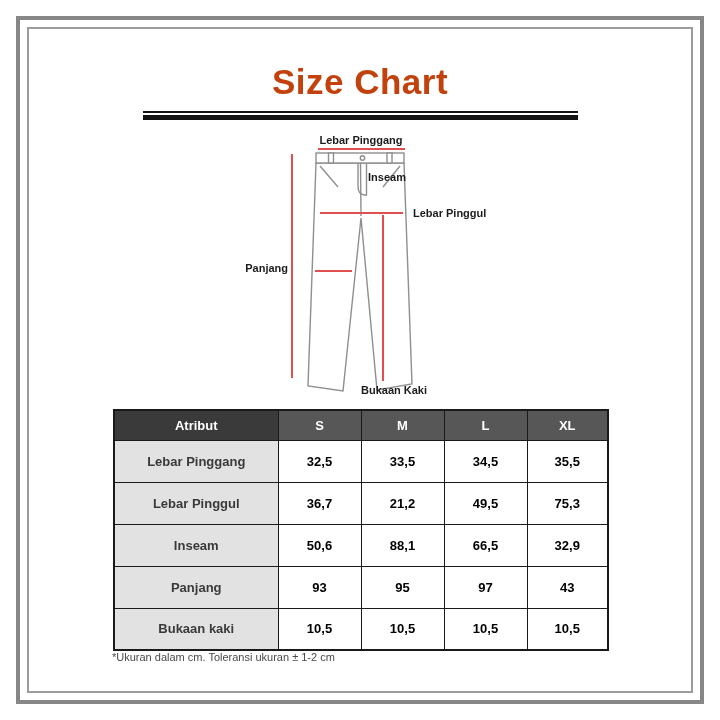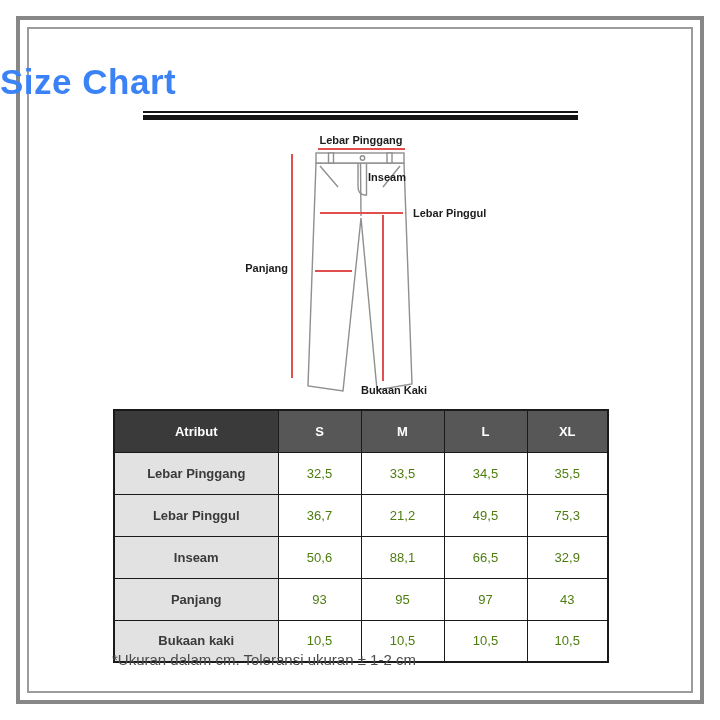--- a/index.html
+++ b/index.html
@@ -17,24 +17,25 @@
     border: 4px solid #878787;
   }
   .frame-inner {
     position: absolute;
     left: 27px; top: 27px; right: 27px; bottom: 27px;
     border: 2px solid #9c9c9c;
   }
   .title {
     position: absolute;
     left: 0; right: 0; top: 62px;
+    text-align: center;
     font-size: 35px;
     font-weight: bold;
     letter-spacing: 0.5px;
-    color: #3b82f6;
+    color: #c2410c;
   }
   .rule-wrap {
     position: absolute;
     left: 143px; top: 111px; width: 435px;
   }
   .rule-thin  { height: 2px; background: #141414; margin-bottom: 2px; }
   .rule-thick { height: 5px; background: #141414; }
   .diagram-svg {
     position: absolute;
     left: 0; top: 0; width: 720px; height: 720px;
@@ -53,30 +54,30 @@
     width: 494px;
   }
   .size-table th, .size-table td {
     border: 1.5px solid #1a1a1a;
     text-align: center;
     vertical-align: middle;
     padding: 0;
     font-size: 13px;
   }
   .size-table { border: 2px solid #1a1a1a; }
-  .size-table thead tr { height: 42px; }
+  .size-table thead tr { height: 30px; }
   .size-table tbody tr { height: 42px; }
   .th-attr { background: #3a3a3a; color: #ffffff; font-weight: bold; }
   .th-size { background: #575757; color: #ffffff; font-weight: bold; }
   .td-label { background: #e2e2e2; color: #3a3a3a; font-weight: bold; }
-  .td-value { background: #ffffff; color: #4d7c0f; font-weight: normal; }
+  .td-value { background: #ffffff; color: #000000; font-weight: bold; }
   .footnote {
     position: absolute;
     left: 112px; top: 651px;
-    font-size: 15px;
+    font-size: 11px;
     color: #4a4a4a;
   }
 </style>
 </head>
 <body>
 
 <div class="page">
 
   <div class="frame-outer"></div>
   <div class="frame-inner"></div>

